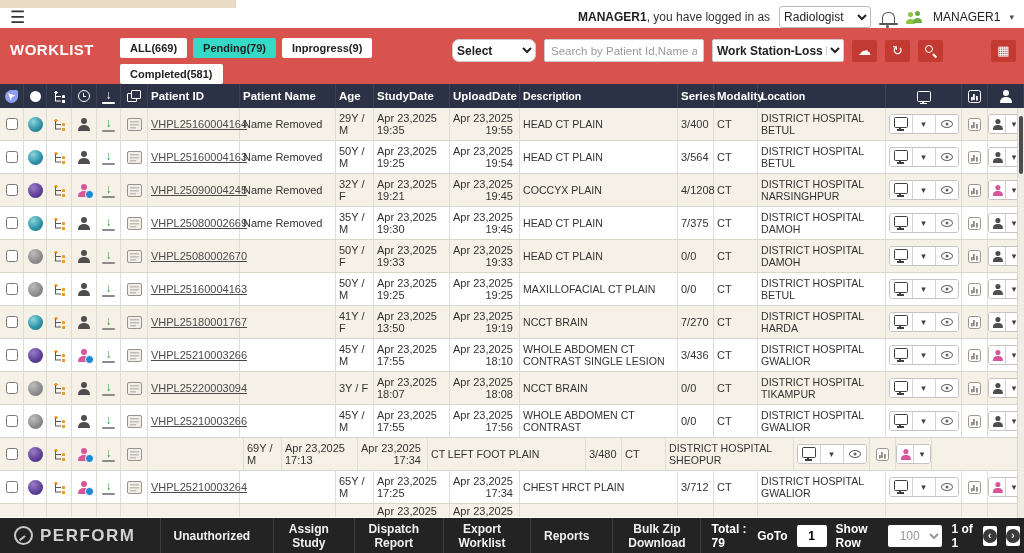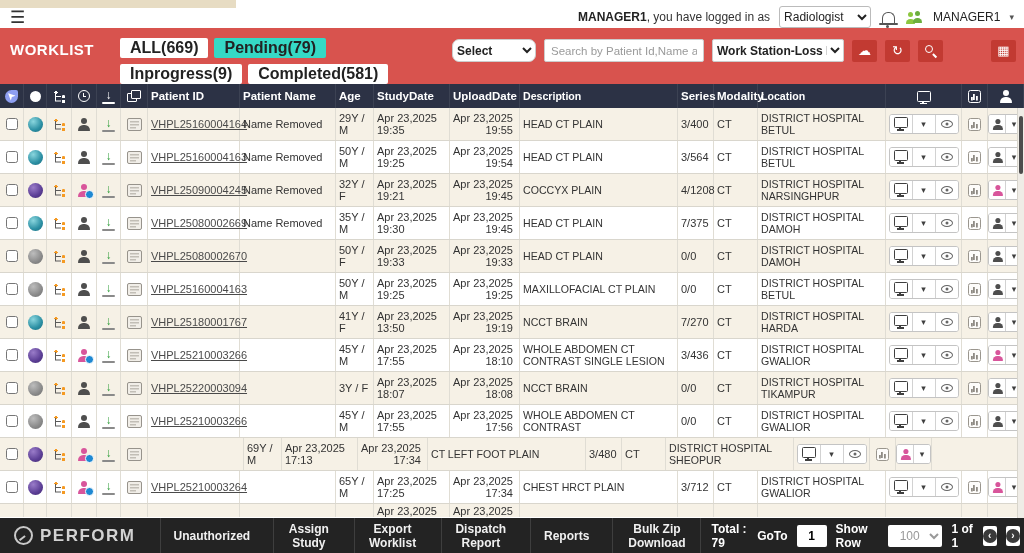--- a/index.html
+++ b/index.html
@@ -22,21 +22,21 @@
   .uperson::after{content:"";position:absolute;bottom:0;left:0;width:9px;height:5px;border-radius:5px 5px 1px 1px;background:currentColor;}
   .uperson.u1{left:0;top:1px;color:#8cc63f;}
   .uperson.u2{left:7px;top:0;}
   .caret{font-size:9px;color:#555;}
   .uname{font-size:12px;color:#222;}
   
   .redbar{height:56px;background:#d8534e;display:flex;align-items:flex-start;padding:10px 8px 8px 10px;box-sizing:border-box;}
   .wl-title{color:#fff;font-weight:bold;font-size:15px;letter-spacing:.5px;margin-top:3px;}
   .filters{margin-left:26px;width:272px;display:flex;flex-wrap:wrap;gap:6px;}
   .filter-btn{background:#fff;border:none;border-radius:2px;height:20px;padding:0 10px;font-weight:bold;
-              font-size:16px;color:#222;cursor:pointer;font-family:"Liberation Sans",sans-serif;}
+              font-size:11px;color:#222;cursor:pointer;font-family:"Liberation Sans",sans-serif;}
   .filter-btn.active{background:#35d9c5;}
   .red-controls{margin-left:auto;display:flex;align-items:center;gap:8px;margin-top:1px;}
   .mini-select{height:23px;border:1px solid #ccc;border-radius:2px;background:#fff;font-weight:bold;font-size:12px;color:#222;}
   .sel-generic{width:84px;border-radius:7px;}
   .sel-ws{width:132px;}
   .search-input{width:146px;height:21px;border:1px solid #ccc;border-radius:2px;padding:0 6px;font-size:11.5px;
                 font-family:"Liberation Sans",sans-serif;color:#666;}
   .search-input::placeholder{color:#9a9a9a;}
   .rbtn{width:25px;height:22px;background:#c23a32;border:none;border-radius:2px;color:#fff;display:flex;
         align-items:center;justify-content:center;cursor:pointer;font-size:13px;line-height:1;}
@@ -1087,22 +1087,22 @@
     <div class="vthumb"></div>
   </div>
 
 <div class="footer">
   <div class="brand">
     <span class="gauge"></span>
     <span class="brand-name">PERFORM</span>
   </div>
   <button class="fbtn">Unauthorized</button>
   <button class="fbtn">Assign Study</button>
+  <button class="fbtn">Dispatch Report</button>
   <button class="fbtn">Export Worklist</button>
-  <button class="fbtn">Dispatch Report</button>
   <button class="fbtn">Reports</button>
   <button class="fbtn">Bulk Zip Download</button>
   <div class="foot-right">
     <span>Total : 79</span>
     <span>GoTo</span>
     <input class="goto-input" value="1" style="">
     <span>Show Row</span>
     <select class="rows-select">
       <option>100</option>
     </select>

